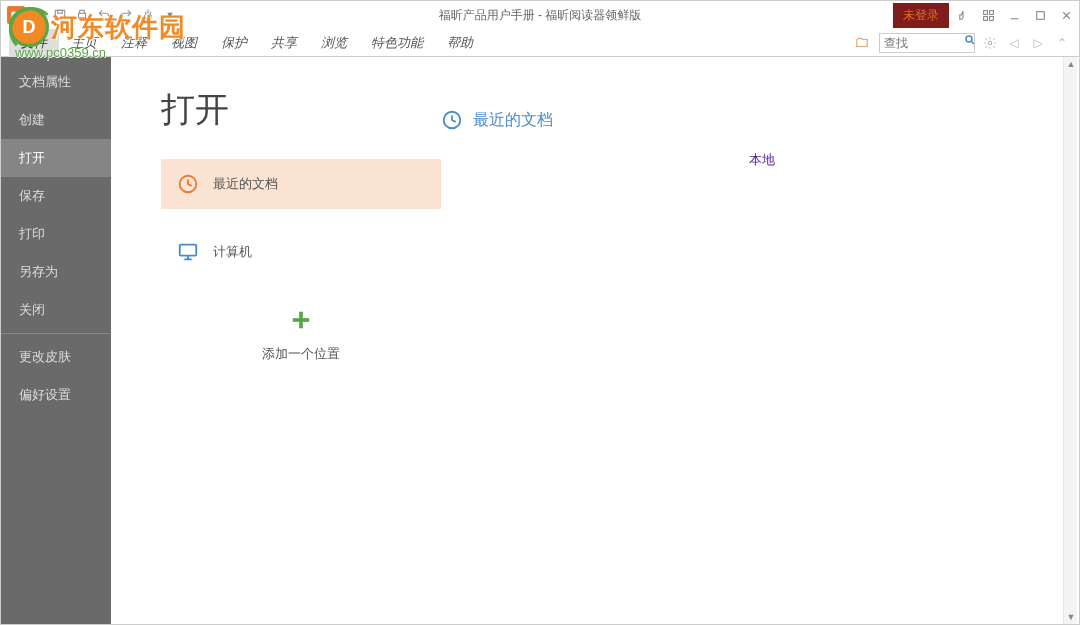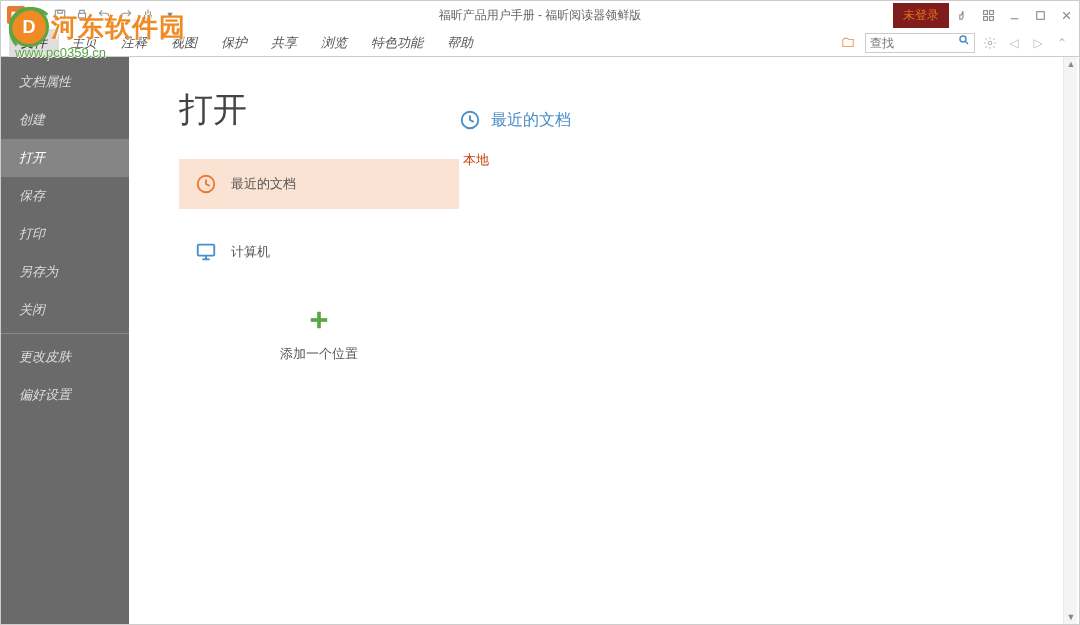--- a/index.html
+++ b/index.html
@@ -105,21 +105,21 @@
       color: #333;
     }
     .ribbon-right {
       margin-left: auto;
       display: flex;
       align-items: center;
       gap: 6px;
       padding-right: 8px;
     }
     .search-box {
-      width: 110px;
+      width: 96px;
       height: 20px;
       border: 1px solid #ccc;
       padding: 0 4px;
       font-size: 12px;
       color: #888;
       display: flex;
       justify-content: space-between;
     }
     .search-box input {
       border: none;
@@ -139,26 +139,25 @@
     }
     
     
     .main-area {
       display: flex;
       height: calc(100% - 56px);
     }
     
     
     .sidebar {
-      width: 128px;
+      width: 110px;
       background: #6a6a6a;
       display: flex;
       flex-direction: column;
       padding-top: 6px;
-      font-style: italic;
     }
     .sidebar-item {
       color: #ddd;
       font-size: 13px;
       padding: 10px 18px;
       cursor: pointer;
     }
     .sidebar-item.active {
       background: #858585;
       color: #fff;
@@ -219,23 +218,24 @@
       gap: 10px;
       color: #4a8cc8;
       font-size: 16px;
       margin-bottom: 20px;
     }
     .section-header .loc-clock-icon {
       width: 22px;
       height: 22px;
     }
     .section-label {
-      color: #c2410c;
+      color: #4c1d95;
       font-size: 13px;
       padding-left: 4px;
+      text-align: center;
     }
     
     .scrollbar-v {
       position: absolute;
       right: 2px;
       top: 0;
       bottom: 0;
       width: 14px;
       background: #f4f4f4;
       border-left: 1px solid #e8e8e8;

